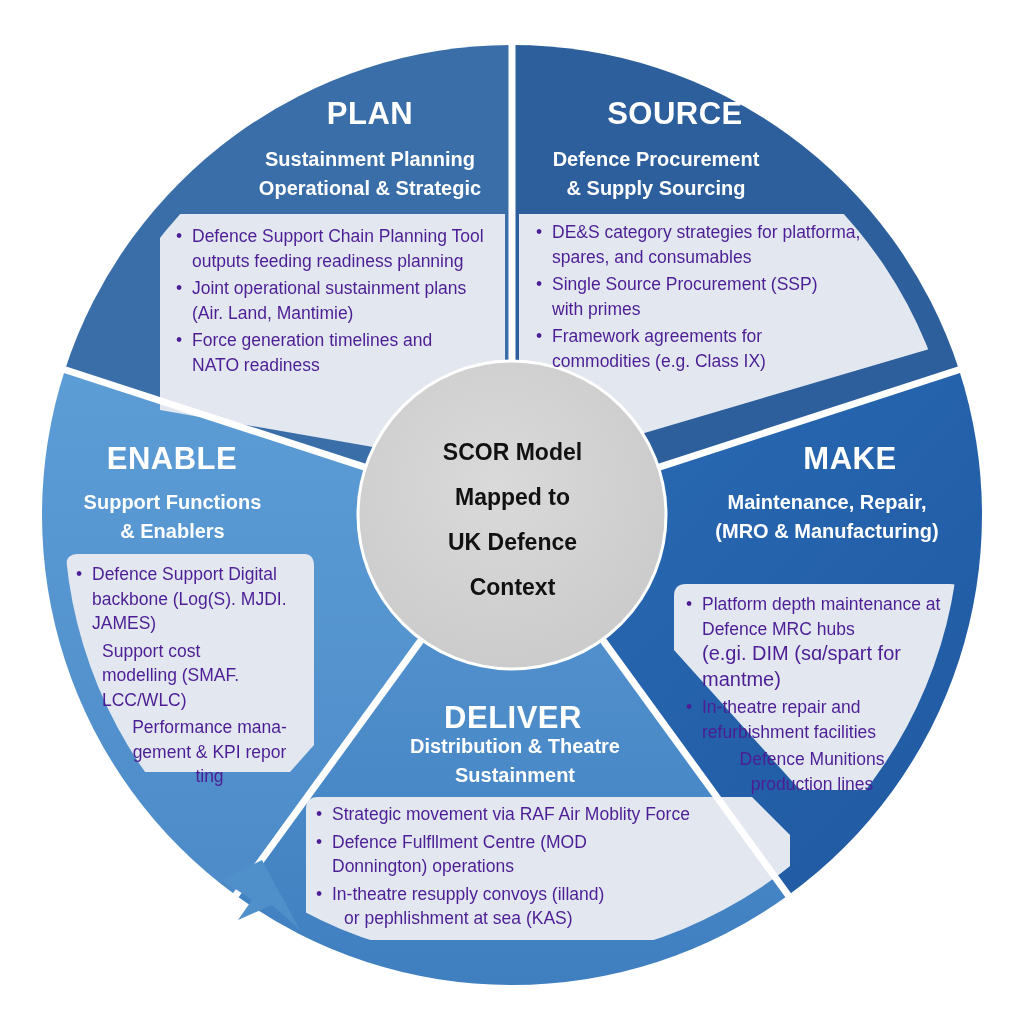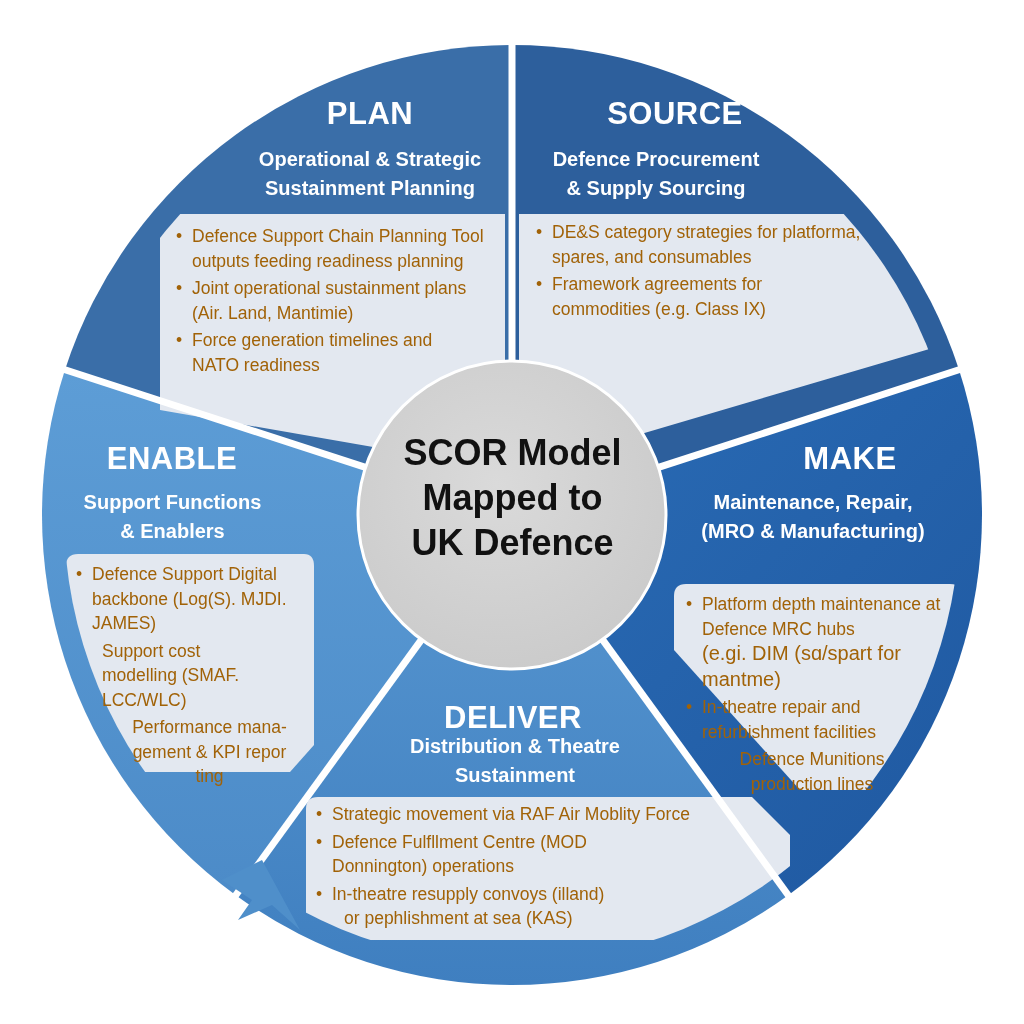--- a/index.html
+++ b/index.html
@@ -2,28 +2,28 @@
 <html><head>
 <meta charset="utf-8">
 <style>
   html, body { margin: 0; padding: 0; background: #ffffff; }
   body { width: 1024px; height: 1024px; overflow: hidden; position: relative;
          font-family: "Liberation Sans", "DejaVu Sans", sans-serif; }
   svg { position: absolute; left: 0; top: 0; }
   .txt { position: absolute; text-align: center; color: #ffffff; }
   .seg-title { font-weight: bold; font-size: 31px; letter-spacing: 0.5px; }
   .seg-sub { font-weight: bold; font-size: 20px; line-height: 29px; }
-  .box { position: absolute; background: #e3e8f0; color: #a16207;
+  .box { position: absolute; background: #e3e8f0; color: #4c1d95;
          font-size: 17.5px; line-height: 24.5px; box-sizing: border-box; }
   .box ul { list-style: none; margin: 0; padding: 0; }
   .box li { position: relative; padding-left: 20px; margin-bottom: 3px; }
   .box li.bullet::before { content: "\2022"; position: absolute; left: 4px; top: 0; }
   .box li.nobullet { padding-left: 30px; }
   .center-text { position: absolute; left: 360px; top: 430px; width: 305px;
-         text-align: center; font-weight: bold; font-size: 36px; line-height: 45px;
+         text-align: center; font-weight: bold; font-size: 23px; line-height: 45px;
          color: #111111; }
 </style>
 </head>
 <body>
 
 <svg width="1024" height="1024" viewBox="0 0 1024 1024">
   <defs>
     <linearGradient id="gEnable" x1="0" y1="0" x2="0" y2="1">
       <stop offset="0" stop-color="#5d9dd6"></stop>
       <stop offset="1" stop-color="#4c8bc8"></stop>
@@ -64,58 +64,59 @@
       <line x1="600.167787843871" y1="636.3525491562422" x2="790.6102095866322" y2="898.4740553337251" stroke="#ffffff" stroke-width="7"></line>
       <line x1="423.83221215612906" y1="636.3525491562422" x2="233.3897904133678" y2="898.4740553337251" stroke="#ffffff" stroke-width="7"></line>
       <line x1="369.341522555727" y1="468.64745084375784" x2="61.19921127609723" y2="368.52594466627477" stroke="#ffffff" stroke-width="7"></line>
       <path d="M222,880 L252,900 L238,920 L272,905 L300,930 L262,860 Z" fill="#4f8fca"></path>
     </g>
   <circle id="center-circle" cx="512" cy="515" r="154" fill="url(#gCenter)" stroke="#ffffff" stroke-width="3"></circle>
 </svg>
 
 <div class="txt seg-title" style="left:270px; top:96px; width:200px;">PLAN</div>
 <div class="txt seg-sub" style="left:200px; top:145px; width:340px;">
+  <div>Sustainment Planning</div>
   <div>Operational &amp; Strategic</div>
-  <div>Sustainment Planning</div>
 </div>
 <div class="box" style="left:160px; top:214px; width:340px; height:200px; background:transparent; padding:10px 8px 0 12px;">
   <ul>
     <li class="bullet" style="width:300px;">Defence Support Chain Planning Tool outputs feeding readiness planning</li>
     <li class="bullet" style="width:280px;">Joint operational sustainment plans (Air. Land, Mantimie)</li>
     <li class="bullet" style="width:260px;">Force generation timelines and NATO readiness</li>
   </ul>
 </div>
 
 <div class="txt seg-title" style="left:575px; top:96px; width:200px;">SOURCE</div>
 <div class="txt seg-sub" style="left:486px; top:145px; width:340px;">
   <div>Defence Procurement</div>
   <div>&amp; Supply Sourcing</div>
 </div>
 <div class="box" style="left:520px; top:214px; width:360px; height:180px; background:transparent; padding:6px 8px 0 12px;">
   <ul>
     <li class="bullet" style="width:330px;">DE&amp;S category strategies for platforma, spares, and consumables</li>
+    <li class="bullet" style="width:300px;">Single Source Procurement (SSP) with primes</li>
     <li class="bullet" style="width:260px;">Framework agreements for commodities (e.g. Class IX)</li>
   </ul>
 </div>
 
 <div class="txt seg-title" style="left:72px; top:441px; width:200px;">ENABLE</div>
 <div class="txt seg-sub" style="left:60px; top:488px; width:225px;">
   <div>Support Functions</div>
   <div>&amp; Enablers</div>
 </div>
 <div class="box" style="left:66px; top:554px; width:248px; height:224px; background:transparent; padding:8px 6px 0 6px;">
   <ul>
     <li class="bullet" style="width:215px;">Defence Support Digital backbone (Log(S). MJDI. JAMES)</li>
     <li class="nobullet" style="width:175px;">Support cost modelling (SMAF. LCC/WLC)</li>
     <li class="nobullet" style="width:175px; padding-left:50px; text-align:center;">Performance mana-gement &amp; KPI repor ting</li>
   </ul>
 </div>
 
 <div class="txt seg-title" style="left:750px; top:441px; width:200px;">MAKE</div>
-<div class="txt seg-sub" style="left:668px; top:488px; width:330px; text-align:center; margin-left:-20px;">
+<div class="txt seg-sub" style="left:682px; top:488px; width:330px; text-align:center; margin-left:-20px;">
   <div>Maintenance, Repair,</div>
   <div>(MRO &amp; Manufacturing)</div>
 </div>
 <div class="box" style="left:674px; top:586px; width:290px; height:190px; background:transparent; padding:6px 4px 0 8px;">
   <ul>
     <li class="bullet" style="width:270px;">
       <span>Platform depth maintenance at Defence MRC hubs</span><br>
       <span style="font-size:20px;">(e.gi. DIM (ѕɑ/spart for mantme)</span>
     </li>
     <li class="bullet" style="width:220px;">In-theatre repair and refurbishment facilities</li>
@@ -136,13 +137,14 @@
       <span>In-theatre resupply convoys (illand)</span><br>
       <span style="padding-left:12px;">or pephlishment at sea (KAS)</span>
     </li>
   </ul>
 </div>
 
 <div class="center-text">
   <div>SCOR Model</div>
   <div>Mapped to</div>
   <div>UK Defence</div>
+  <div>Context</div>
 </div>
 
 </body></html>

